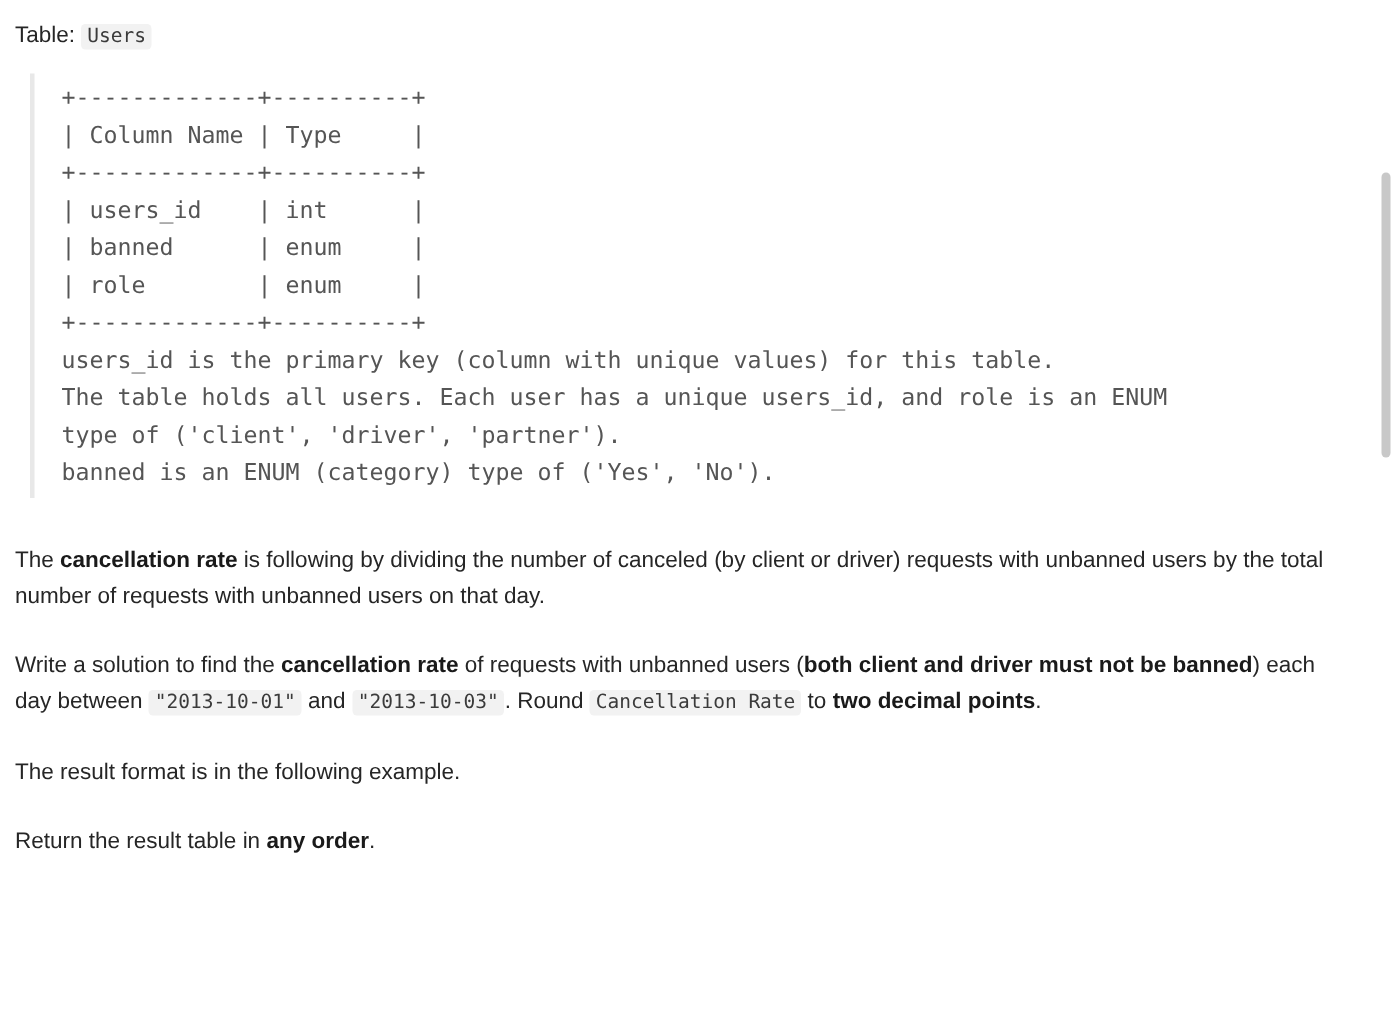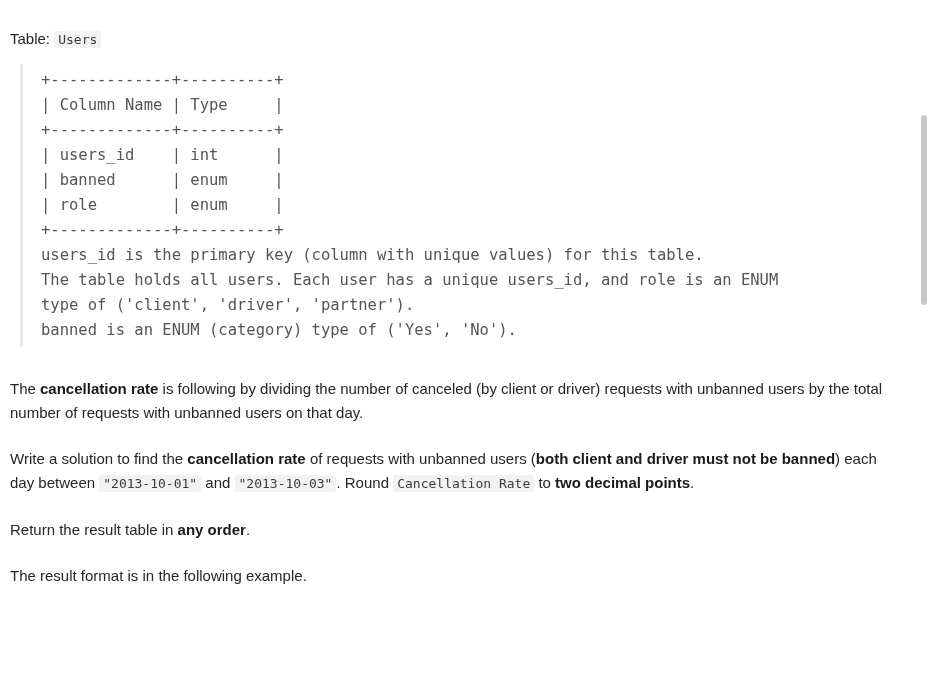--- a/index.html
+++ b/index.html
@@ -9,21 +9,21 @@
   }
   body {
     width: 929px;
     height: 683px;
     font-family: "Liberation Sans", sans-serif;
     color: #262626;
     overflow: hidden;
     position: relative;
   }
   .page {
-    padding: 29px 30px 0 10px;
+    padding: 14px 30px 0 10px;
     box-sizing: border-box;
     width: 929px;
   }
   .table-line {
     font-size: 15px;
     line-height: 20px;
     color: #262626;
     margin: 0 0 14px 0;
   }
   .inline-code {
@@ -102,23 +102,23 @@
   </div>
 
   <p class="para">
     <span>The </span><b>cancellation rate</b><span> is following by dividing the number of canceled (by client or driver) requests with unbanned users by the total number of requests with unbanned users on that day.</span>
   </p>
 
   <p class="para">
     <span>Write a solution to find the </span><b>cancellation rate</b><span> of requests with unbanned users (</span><b>both client and driver must not be banned</b><span>) each day between </span><span class="inline-code">"2013-10-01"</span><span> and </span><span class="inline-code">"2013-10-03"</span><span>. Round </span><span class="inline-code">Cancellation Rate</span><span> to </span><b>two decimal points</b><span>.</span>
   </p>
 
+  <p class="para">The result format is in the following example.</p>
+
   <p class="para">
     <span>Return the result table in </span><b>any order</b><span>.</span>
   </p>
-
-  <p class="para">The result format is in the following example.</p>
 
 </div>
 
 <div class="scrollbar-track">
   <div class="scrollbar-thumb"></div>
 </div>
 
 </body></html>

